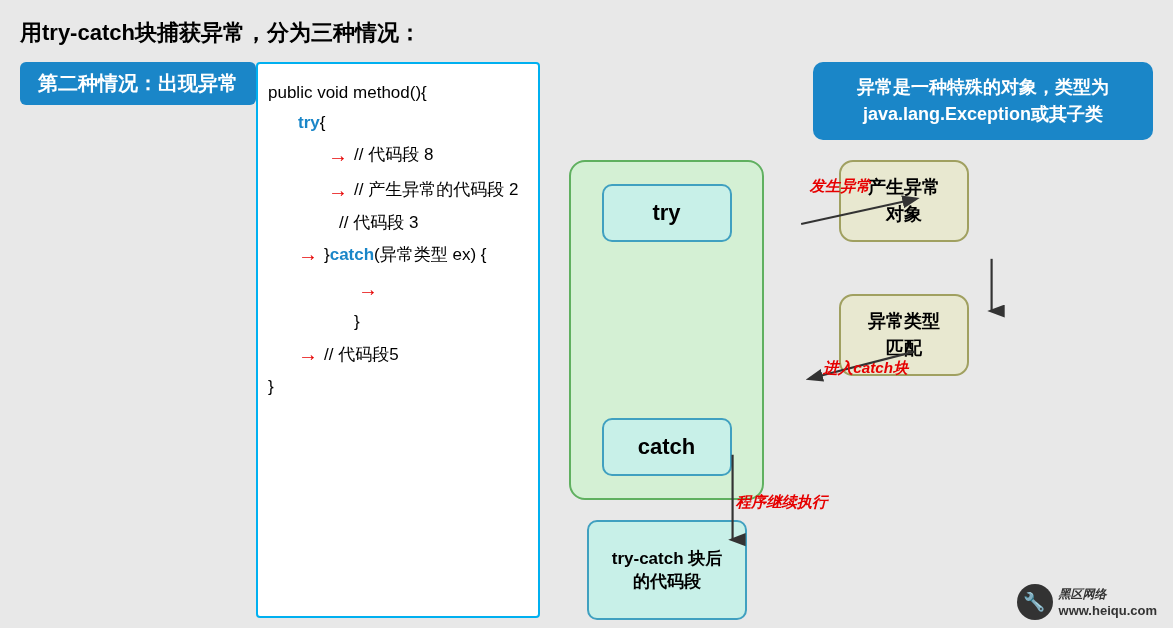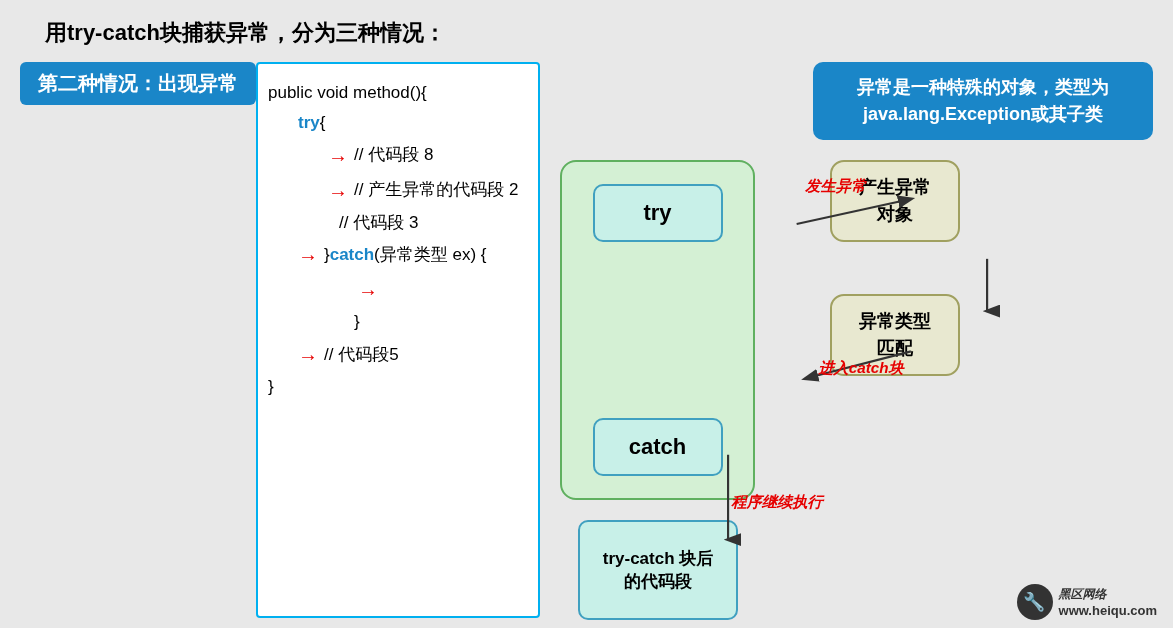--- a/index.html
+++ b/index.html
@@ -17,21 +17,20 @@
       background: #e8e8e8;
       padding: 18px 20px 10px 20px;
       display: flex;
       flex-direction: column;
     }
     .top-title {
       font-size: 22px;
       font-weight: bold;
       color: #000;
       margin-bottom: 14px;
-      margin-left: 25px;
     }
     .content-area {
       display: flex;
       flex-direction: row;
       gap: 20px;
       flex: 1;
     }
     
     .left-panel {
       display: flex;
@@ -81,20 +80,21 @@
     .code-indent1 { margin-left: 30px; }
     .code-indent2 { margin-left: 60px; }
     .code-indent3 { margin-left: 90px; }
 
     
     .right-panel {
       display: flex;
       flex-direction: column;
       flex: 1;
       gap: 0;
+      margin-left: 9px;
     }
     .info-box {
       background: #1a86c8;
       color: #fff;
       font-size: 18px;
       font-weight: bold;
       border-radius: 10px;
       padding: 12px 18px;
       text-align: center;
       margin-bottom: 10px;

